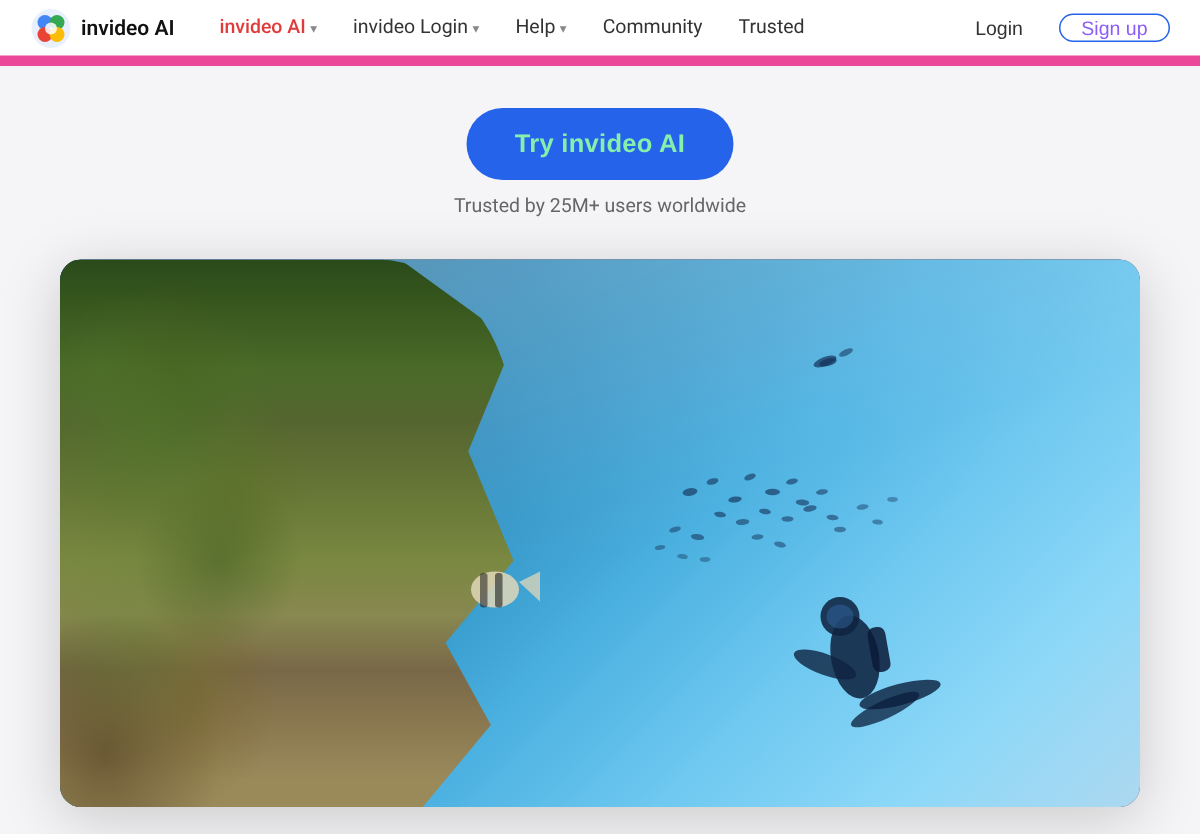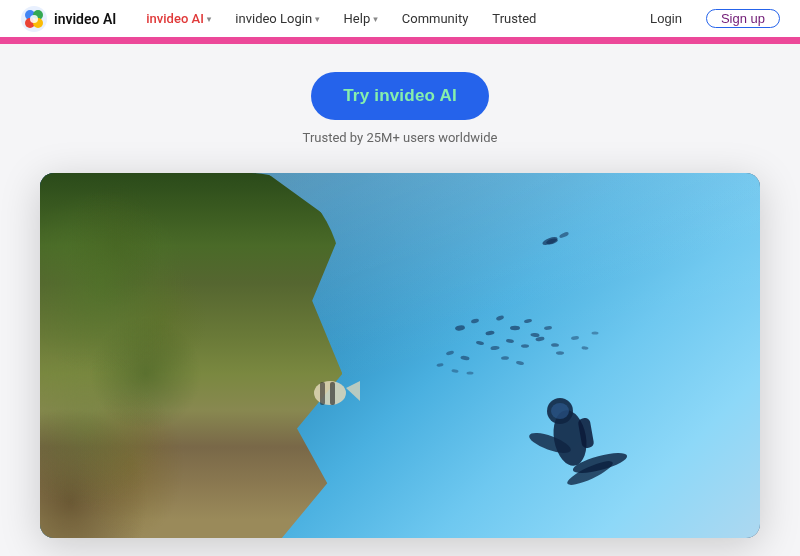--- a/index.html
+++ b/index.html
@@ -88,21 +88,21 @@
       font-size: 13px;
       color: #333;
       background: none;
       border: none;
       cursor: pointer;
       padding: 5px 8px;
     }
 
     .btn-signup {
       font-size: 13px;
-      color: #701a75;
+      color: #8b5cf6;
       background: none;
       border: 1.5px solid #2563eb;
       cursor: pointer;
       padding: 1px 14px;
       border-radius: 20px;
       font-weight: 500;
     }
 
     
     .hero {

